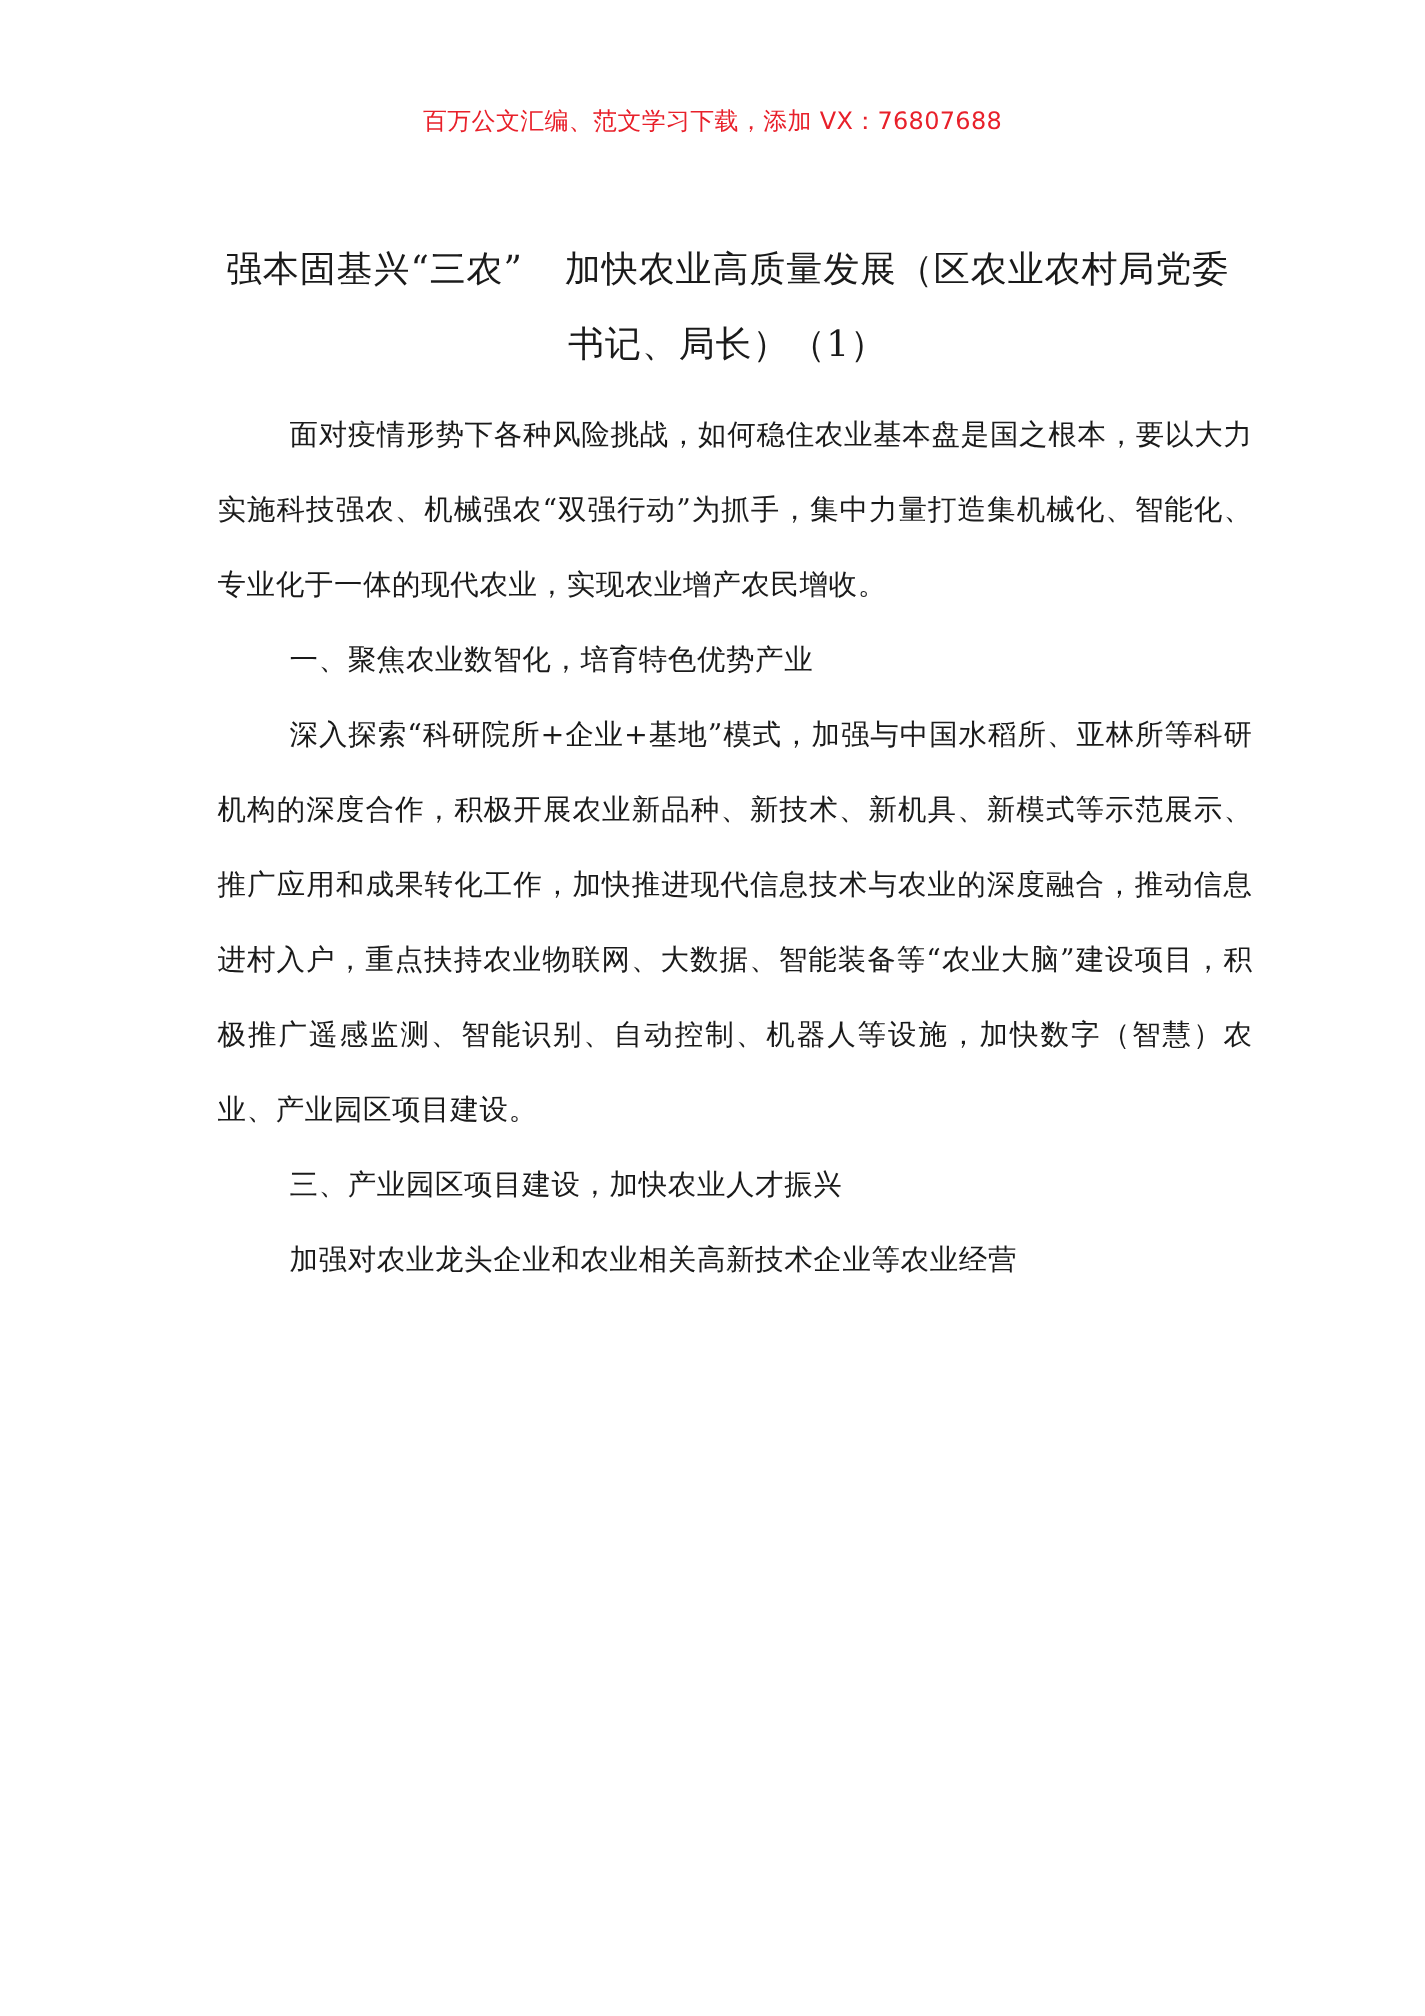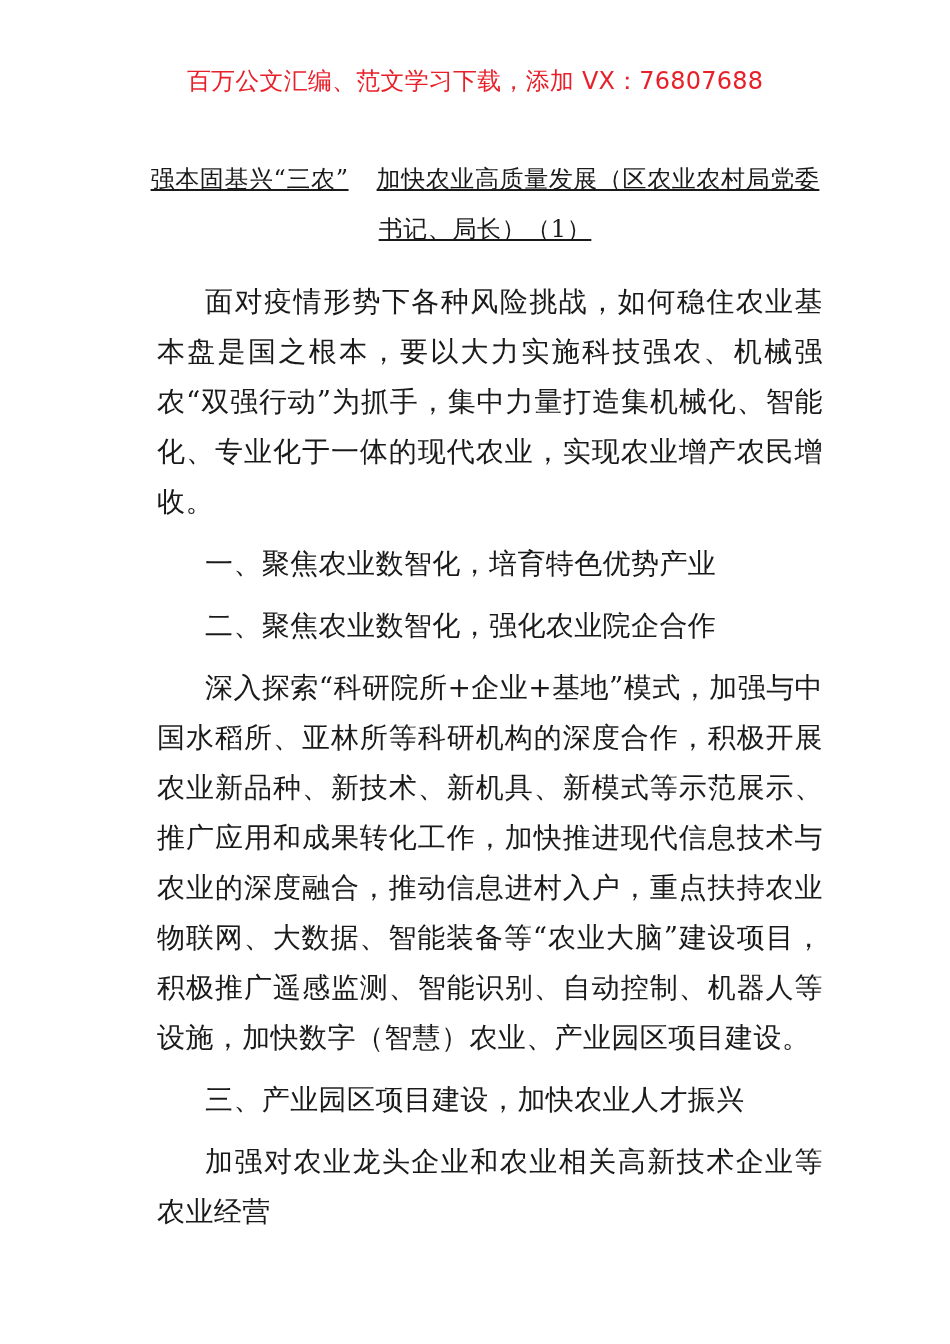--- a/index.html
+++ b/index.html
@@ -15,64 +15,62 @@
       font-family: "DejaVu Serif", "Liberation Serif", serif;
       color: #1a1a1a;
     }
     .watermark {
       position: absolute;
       top: 66px;
       left: 0;
       width: 950px;
       text-align: center;
       font-family: "DejaVu Sans", "Liberation Sans", sans-serif;
-      font-size: 24px;
+      font-size: 16px;
       line-height: 30px;
       color: #e8202a;
       letter-spacing: 0.2px;
     }
     .title {
       position: absolute;
       top: 154px;
       left: 145px;
       width: 680px;
       text-align: center;
       font-size: 24px;
       line-height: 50px;
       color: #1a1a1a;
       letter-spacing: 0.6px;
-      text-decoration: underline;
     }
     .title .gap {
       display: inline-block;
       width: 28px;
     }
     .content {
       position: absolute;
       top: 265px;
       left: 145px;
       width: 690px;
     }
     .para {
-      margin: 12px;
-      font-size: 28px;
+      margin: 0;
+      font-size: 19px;
       line-height: 50px;
       text-indent: 48px;
       letter-spacing: 0.4px;
       text-align: justify;
       color: #1a1a1a;
     }
   </style>
 </head>
 <body>
 
 <div class="watermark">百万公文汇编、范文学习下载，添加 VX：76807688</div>
 
 <div class="title"><span>强本固基兴“三农”</span><span class="gap"></span><span>加快农业高质量发展（区农业农村局党委书记、局长）（1）</span></div>
 
 <div class="content">
   <p class="para">面对疫情形势下各种风险挑战，如何稳住农业基本盘是国之根本，要以大力实施科技强农、机械强农“双强行动”为抓手，集中力量打造集机械化、智能化、专业化于一体的现代农业，实现农业增产农民增收。</p>
   <p class="para">一、聚焦农业数智化，培育特色优势产业</p>
-  <p class="para">二、聚焦农业数智化，强化农业院企合作</p>
   <p class="para">深入探索“科研院所+企业+基地”模式，加强与中国水稻所、亚林所等科研机构的深度合作，积极开展农业新品种、新技术、新机具、新模式等示范展示、推广应用和成果转化工作，加快推进现代信息技术与农业的深度融合，推动信息进村入户，重点扶持农业物联网、大数据、智能装备等“农业大脑”建设项目，积极推广遥感监测、智能识别、自动控制、机器人等设施，加快数字（智慧）农业、产业园区项目建设。</p>
   <p class="para">三、产业园区项目建设，加快农业人才振兴</p>
   <p class="para">加强对农业龙头企业和农业相关高新技术企业等农业经营</p>
 </div>
 
 </body></html>

